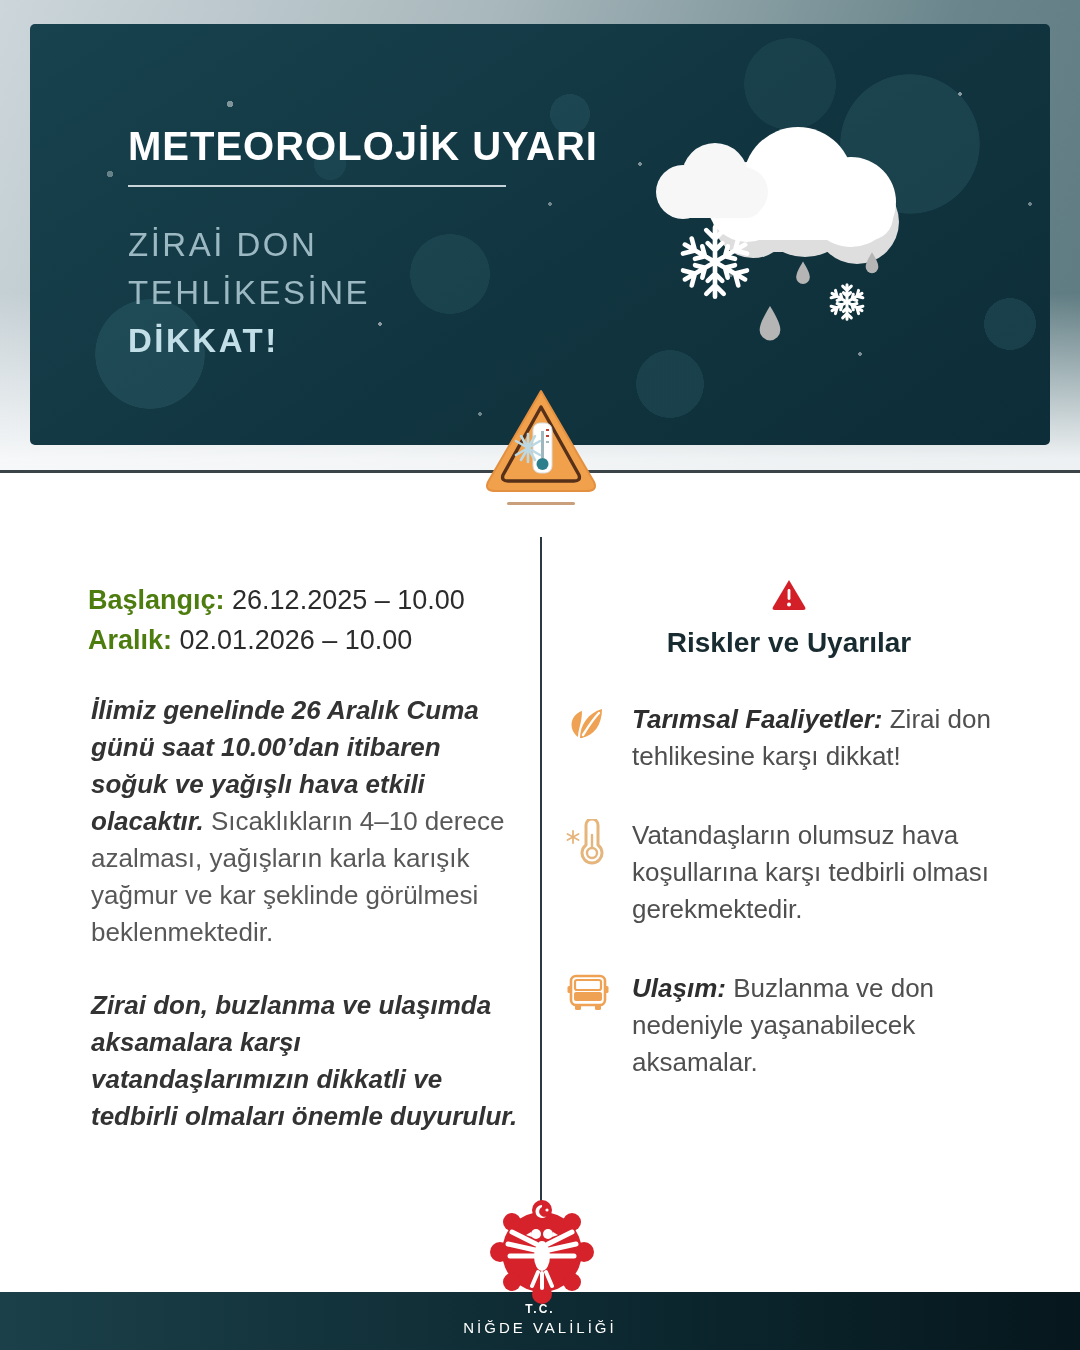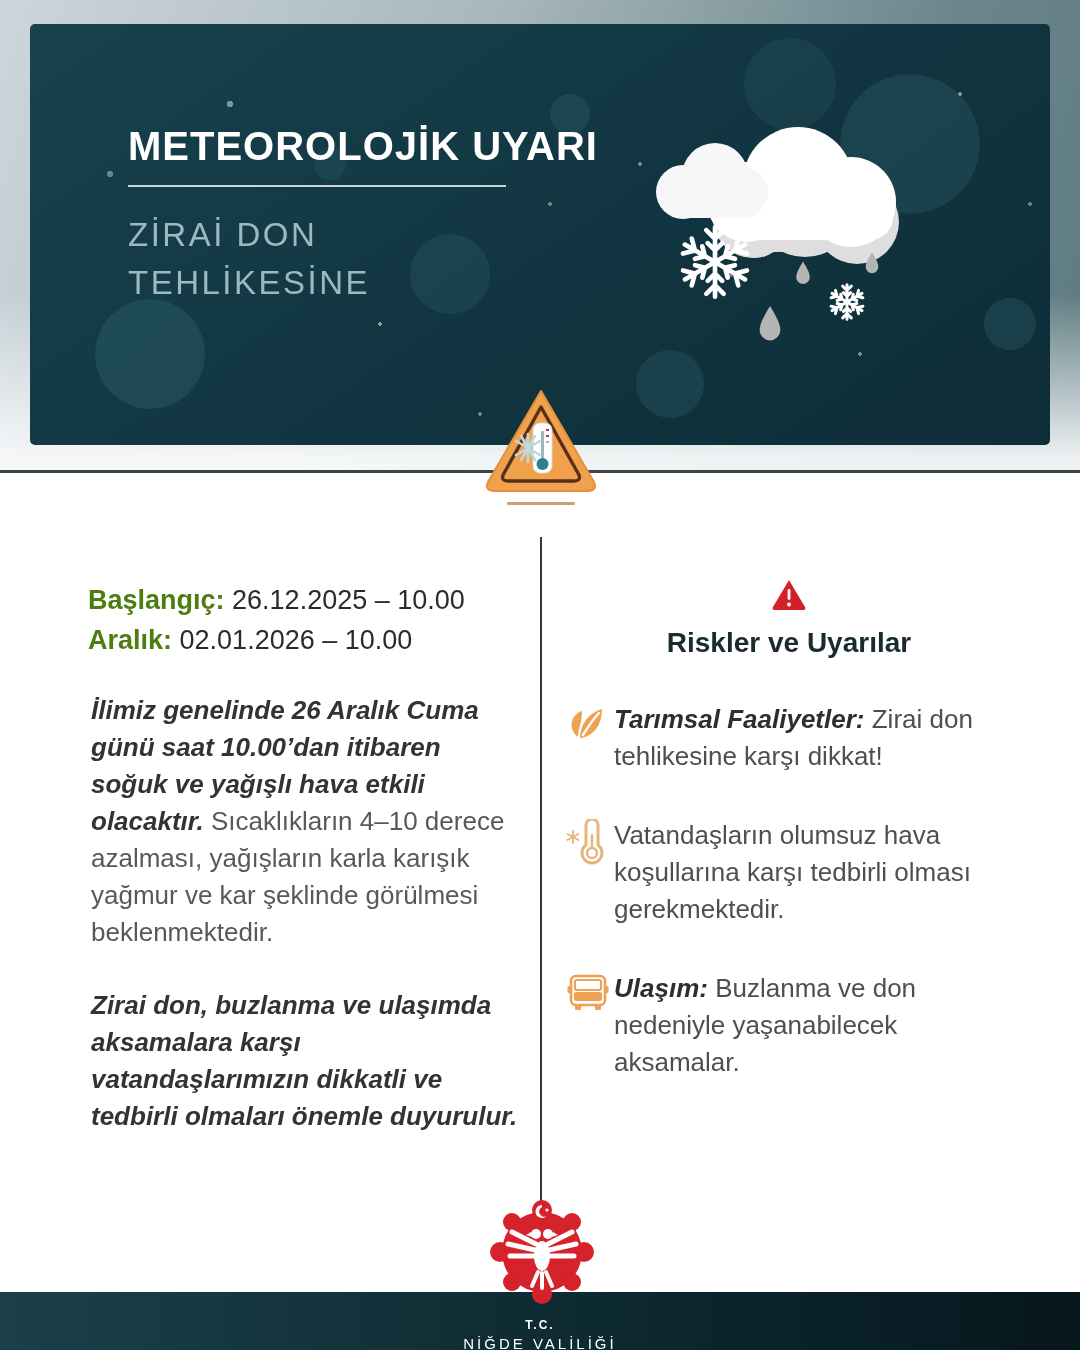--- a/index.html
+++ b/index.html
@@ -32,21 +32,21 @@
       radial-gradient(circle 2px at 930px 70px, rgba(255,255,255,.5) 99%, transparent 100%),
       radial-gradient(circle 3px at 80px 150px, rgba(255,255,255,.35) 99%, transparent 100%),
       radial-gradient(circle 2px at 450px 390px, rgba(255,255,255,.4) 99%, transparent 100%),
       radial-gradient(circle 2px at 610px 140px, rgba(255,255,255,.45) 99%, transparent 100%),
       radial-gradient(circle 2px at 1000px 180px, rgba(255,255,255,.4) 99%, transparent 100%),
       linear-gradient(145deg,#17424e 0%,#113540 55%,#0d2d38 100%);}
 
   .header-text{position:absolute;left:98px;top:100px;}
   .title{margin:0;color:#ffffff;font-size:40px;font-weight:700;letter-spacing:1px;}
   .title-underline{margin-top:16px;width:378px;height:2px;background:rgba(230,240,243,.85);}
-  .subtitle{margin-top:24px;color:#9cb9c3;font-size:33px;letter-spacing:2.5px;line-height:48px;font-weight:400;}
+  .subtitle{margin-top:34px;color:#9cb9c3;font-size:33px;letter-spacing:2.5px;line-height:48px;font-weight:400;}
   .subtitle .emph{color:#c2dee7;font-weight:700;}
 
   
   .cloud-svg{position:absolute;left:635px;top:90px;}
 
   
   .rule{position:absolute;left:0;top:470px;width:1080px;height:3px;background:#3a4449;}
   .white-area{position:absolute;left:0;top:473px;width:1080px;height:819px;background:#ffffff;}
 
   
@@ -60,49 +60,50 @@
   .dates{font-size:27px;line-height:40px;color:#2b2b2b;}
   .date-label{color:#4d7c0f;font-weight:700;}
   .para{font-size:26px;line-height:37px;margin:3px;}
   .para1{margin-top:32px;color:#585858;}
   .emphasis{font-style:italic;font-weight:700;color:#333333;}
   .para2{margin-top:36px;font-style:italic;font-weight:700;color:#333333;}
 
   .right-col{position:absolute;left:566px;top:578px;width:446px;}
   .risk-heading{display:flex;align-items:center;gap:16px;flex-direction:column;}
   .risk-heading-text{font-size:28px;font-weight:700;color:#182b31;}
-  .risk-item{display:flex;align-items:flex-start;gap:4px;margin-top:42px;}
+  .risk-item{display:flex;align-items:flex-start;gap:22px;margin-top:42px;}
   .risk-item .icon-box{flex:0 0 44px;padding-top:2px;}
   .risk-text{font-size:26px;line-height:37px;color:#4f4f4f;}
   .risk-label{font-style:italic;font-weight:700;color:#2e2e2e;}
 
   
   .footer{position:absolute;left:0;top:1292px;width:1080px;height:58px;
     background:linear-gradient(to right,#1b4049 0%,#0d2931 55%,#06171d 100%);}
   .footer-text{position:absolute;left:0;top:10px;width:100%;text-align:center;color:#ffffff;}
-  .footer-tc{font-size:12px;font-weight:700;letter-spacing:2px;margin-top:16px;}
+  .footer-tc{font-size:12px;font-weight:700;letter-spacing:2px;}
   .footer-org{font-size:15px;font-weight:400;letter-spacing:3px;margin-top:3px;}
   .emblem{position:absolute;left:490px;top:1198px;z-index:6;}
 </style>
 </head>
 <body>
 
 <div class="canvas">
 
   <div class="top-frame">
     <div class="top-frame-lighten"></div>
   </div>
 
   <div class="panel">
     <div class="header-text">
       <h1 class="title">METEOROLOJİK UYARI</h1>
       <div class="title-underline"></div>
       <div class="subtitle">
         <div>ZİRAİ DON</div>
         <div>TEHLİKESİNE</div>
+        <div class="emph">DİKKAT!</div>
       </div>
     </div>
   </div>
 
   <svg class="cloud-svg" width="300" height="290" viewBox="0 0 300 290">
     <defs>
       <g id="spoke" stroke-linecap="round" fill="none">
         <path d="M0 0 L0 -24 M0 -16 L-6 -22 M0 -16 L6 -22 M0 -8 L-5 -13 M0 -8 L5 -13"></path>
       </g>
       <g id="flake">

